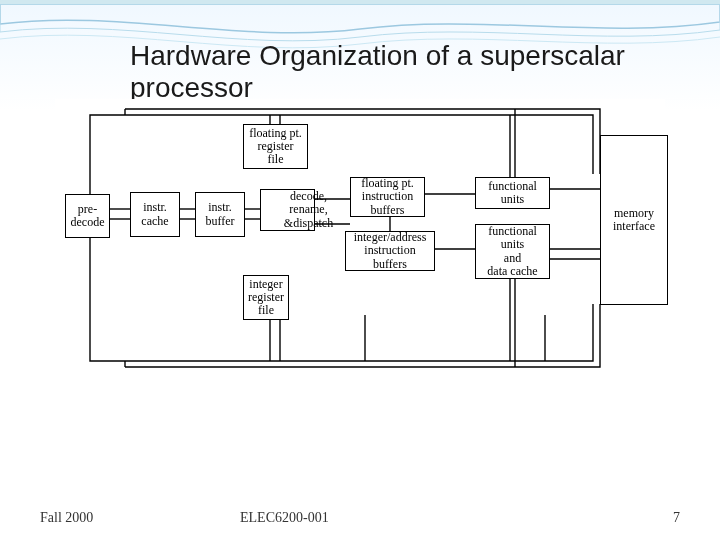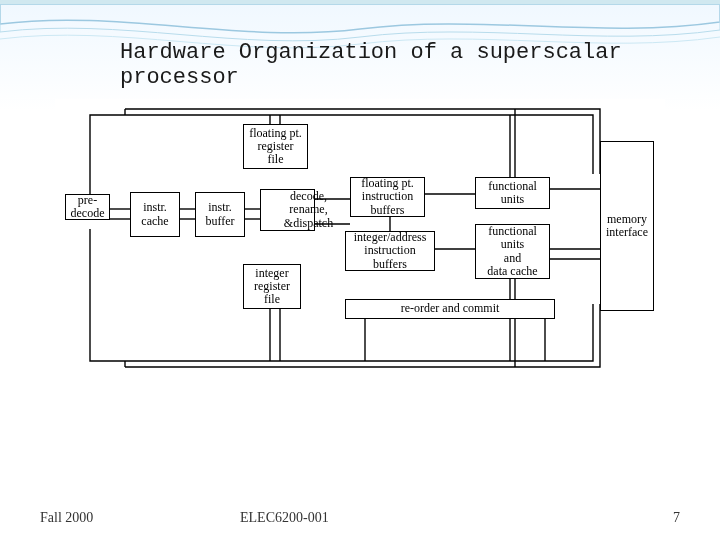--- a/index.html
+++ b/index.html
@@ -14,24 +14,24 @@
     position: relative;
     background: linear-gradient(180deg, #f0f8ff 0%, #ffffff 20%, #ffffff 100%);
     border-top: 4px solid #d0e8f0;
   }
   .wave {
     position: absolute; top: 0; left: 0; width: 100%; height: 60px;
     z-index: 0;
   }
   .title {
     position: absolute;
-    top: 36px; left: 120px;
-    font-size: 22px;
+    top: 36px; left: 130px;
+    font-size: 28px;
     color: #1a1a1a;
-    font-family: Liberation Mono, monospace;
+    font-family: Liberation Sans, sans-serif;
     z-index: 2;
   }
   .diagram {
     position: absolute;
     top: 95px; left: 55px;
     width: 610px; height: 280px;
     background: #fff;
     z-index: 2;
   }
   .box {
@@ -138,36 +138,35 @@
         <line x1="455" y1="16" x2="455" y2="78"></line>
         <line x1="460" y1="10" x2="460" y2="78"></line>
 
         <line x1="455" y1="262" x2="455" y2="180"></line>
         <line x1="460" y1="268" x2="460" y2="180"></line>
 
         <line x1="335" y1="112" x2="335" y2="135"></line>
       </g>
     </svg>
 
-    <div class="box" style="left:10px; top:95px; width:45px; height:26px;">pre-<br>decode</div>
+    <div class="box" style="left:10px; top:95px; width:45px; height:44px;">pre-<br>decode</div>
     <div class="box" style="left:75px; top:93px; width:50px; height:45px;">instr.<br>cache</div>
     <div class="box" style="left:140px; top:93px; width:50px; height:45px;">instr.<br>buffer</div>
     <div class="box" style="left:205px; top:90px; width:55px; height:42px;padding-left:44px;">decode,<br>rename,<br>&amp;dispatch</div>
 
     <div class="box" style="left:188px; top:25px; width:65px; height:45px;">floating pt.<br>register<br>file</div>
-    <div class="box" style="left:188px; top:165px; width:58px; height:45px;">integer<br>register<br>file</div>
+    <div class="box" style="left:188px; top:176px; width:46px; height:45px;">integer<br>register<br>file</div>
 
     <div class="box" style="left:295px; top:78px; width:75px; height:40px;">floating pt.<br>instruction<br>buffers</div>
     <div class="box" style="left:290px; top:132px; width:90px; height:40px;">integer/address<br>instruction<br>buffers</div>
 
     <div class="box" style="left:420px; top:78px; width:75px; height:32px;">functional<br>units</div>
     <div class="box" style="left:420px; top:125px; width:75px; height:55px;">functional<br>units<br>and<br>data cache</div>
 
-    <div class="box" style="left:290px; top:200px; width:210px; height:20px;">re-order and commit</div>
 
-    <div class="box" style="left:545px; top:42px; width:54px; height:170px;">memory<br>interface</div>
+    <div class="box" style="left:545px; top:36px; width:68px; height:170px;">memory<br>interface</div>
 
   </div>
 
   <div class="footer-left">Fall 2000</div>
   <div class="footer-center">ELEC6200-001</div>
   <div class="footer-right">7</div>
 </div>
 
 </body></html>

